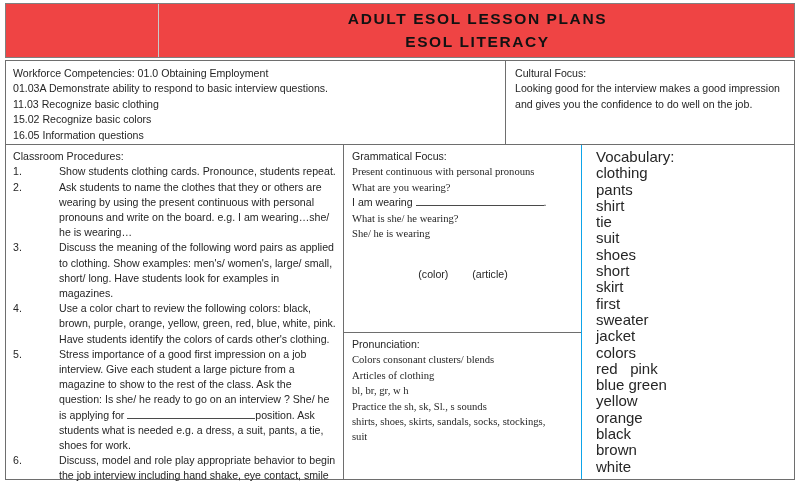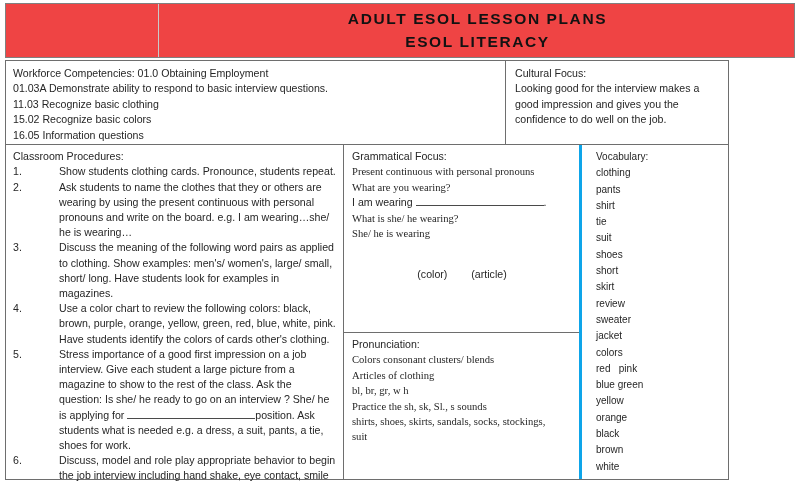--- a/index.html
+++ b/index.html
@@ -55,21 +55,21 @@
     color: #121212;
     white-space: nowrap;
     text-align: center;
   }
 
   
   .table-frame {
     position: absolute;
     left: 5px;
     top: 60px;
-    width: 724px;
+    width: 790px;
     height: 420px;
     border: 1px solid #6e6e6e;
     box-sizing: border-box;
     background: #ffffff;
   }
 
   
   .row-top {
     position: absolute;
     left: 0;
@@ -104,21 +104,21 @@
   }
   .col-procedures {
     width: 338px;
     box-sizing: border-box;
     border-right: 1px solid #6e6e6e;
     padding: 4px 7px 0 7px;
   }
   .col-middle {
     width: 238px;
     box-sizing: border-box;
-    border-right: 3px solid #0ea5e9;
+    border-right: 1px solid #0ea5e9;
     display: flex;
     flex-direction: column;
   }
   .col-vocab {
     flex: 1;
     box-sizing: border-box;
     padding: 4px 7px 0 14px;
   }
 
   .mid-grammar {
@@ -178,21 +178,21 @@
   .centered-row {
     text-align: center;
     font-size: 10.6px;
     line-height: 15.4px;
     color: #262626;
     margin-top: 26px;
   }
   .centered-row span { margin: 0 12px; }
 
   .vocab-item {
-    font-size: 10px;
+    font-size: 15px;
     line-height: 16.3px;
     color: #262626;
     white-space: pre;
   }
 </style>
 </head>
 <body>
 
 <div class="page">
 
@@ -287,21 +287,21 @@
       <div class="col-vocab">
         <div class="vocab-item">Vocabulary:</div>
         <div class="vocab-item">clothing</div>
         <div class="vocab-item">pants</div>
         <div class="vocab-item">shirt</div>
         <div class="vocab-item">tie</div>
         <div class="vocab-item">suit</div>
         <div class="vocab-item">shoes</div>
         <div class="vocab-item">short</div>
         <div class="vocab-item">skirt</div>
-        <div class="vocab-item">review</div>
+        <div class="vocab-item">first</div>
         <div class="vocab-item">sweater</div>
         <div class="vocab-item">jacket</div>
         <div class="vocab-item">colors</div>
         <div class="vocab-item">red   pink</div>
         <div class="vocab-item">blue green</div>
         <div class="vocab-item">yellow</div>
         <div class="vocab-item">orange</div>
         <div class="vocab-item">black</div>
         <div class="vocab-item">brown</div>
         <div class="vocab-item">white</div>

